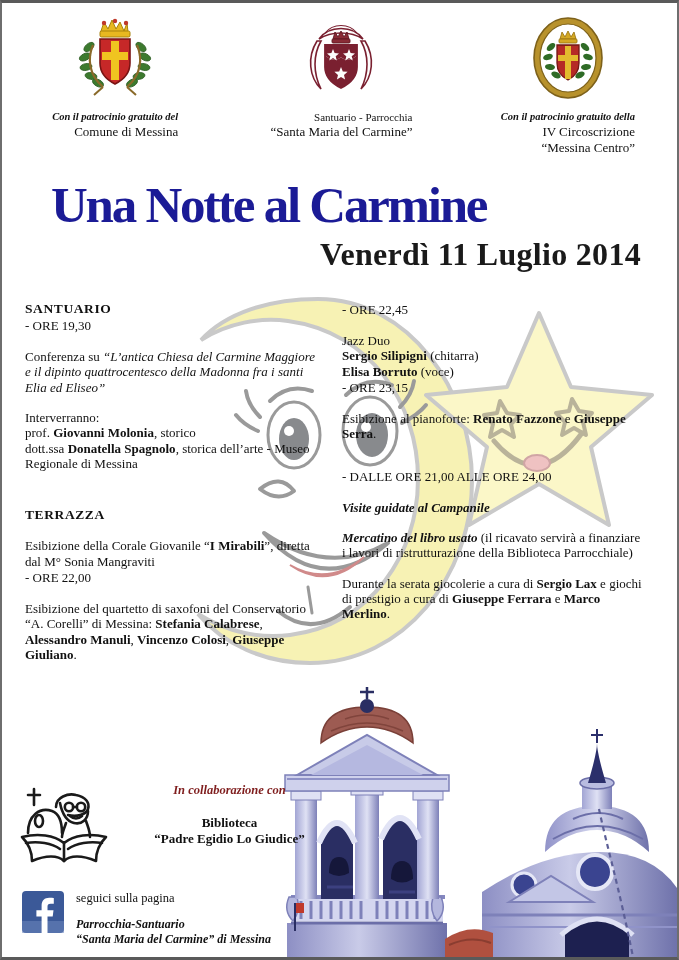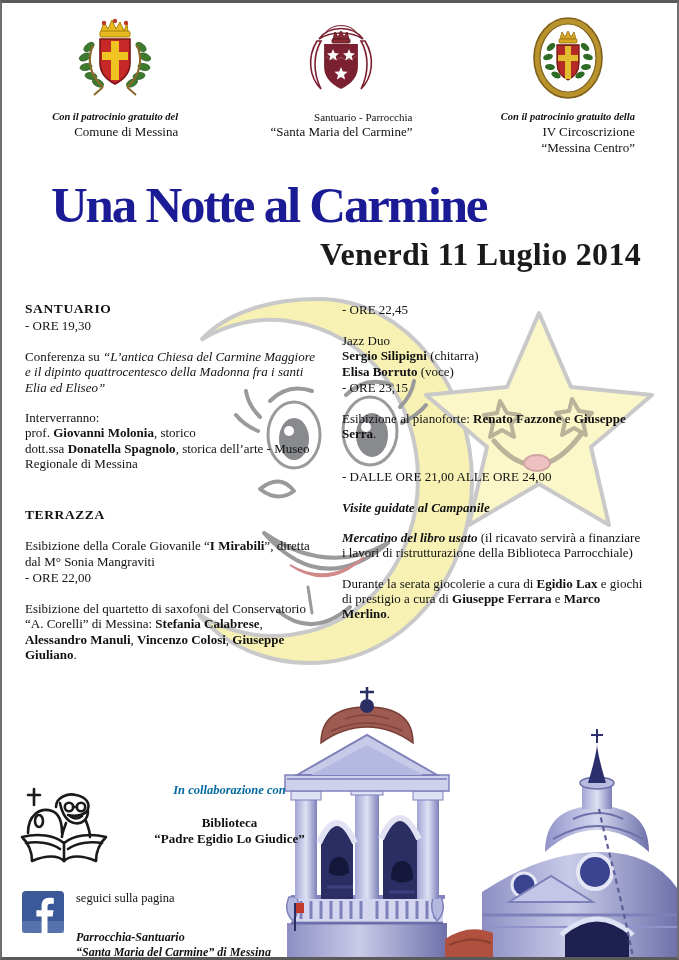--- a/index.html
+++ b/index.html
@@ -49,28 +49,28 @@
   .ore b{font-weight:normal;}
   .para{font-size:13px;color:#111;line-height:1.18;margin-top:15px;text-align:left;}
   .para i{font-style:italic;}
   .para b{font-weight:bold;}
   .para .bi{font-weight:bold;font-style:italic;}
   .gap-l{height:26px;}
   .gap-xl{height:36px;}
 
   
   .collab{position:absolute;left:120px;top:780px;width:215px;text-align:center;z-index:3;}
-  .collab .in-collab{font-style:italic;font-weight:bold;font-size:12.5px;color:#0369a1;}
+  .collab .in-collab{font-style:italic;font-weight:bold;font-size:12.5px;color:#7f1d1d;}
   .collab .bib{margin-top:17px;font-weight:bold;font-size:13px;line-height:1.25;color:#111;}
 
   .biblogo{position:absolute;left:14px;top:778px;z-index:3;}
   .fbrow{position:absolute;left:20px;top:888px;z-index:3;display:flex;align-items:flex-start;}
   .fbtext{margin-left:12px;}
   .fb-follow{font-size:12.5px;color:#111;}
-  .fb-name{margin-top:24px;font-style:italic;font-weight:bold;font-size:12px;line-height:1.25;color:#111;}
+  .fb-name{margin-top:11px;font-style:italic;font-weight:bold;font-size:12px;line-height:1.25;color:#111;}
 
   .photo{position:absolute;right:0;bottom:0;width:400px;height:270px;z-index:2;}
 </style>
 </head>
 <body>
 
 <div class="poster">
 
   <div class="decor">
     <svg width="679" height="960" viewBox="0 0 679 960" xmlns="http://www.w3.org/2000/svg">
@@ -256,21 +256,21 @@
       </div>
     <div class="col col-right">
         <div class="ore">- ORE <b>22,45</b></div>
         <div class="para">Jazz Duo<br><b>Sergio Silipigni</b> (chitarra)<br><b>Elisa Borruto</b> (voce)</div>
         <div class="ore">- ORE <b>23,15</b></div>
         <div class="para">Esibizione al pianoforte: <b>Renato Fazzone</b> e <b>Giuseppe Serra</b>.</div>
         <div class="gap-l"></div>
         <div class="ore">- DALLE ORE <b>21,00</b> ALLE ORE <b>24,00</b></div>
         <div class="para"><span class="bi">Visite guidate al Campanile</span></div>
         <div class="para"><span class="bi">Mercatino del libro usato</span> (il ricavato servirà a finanziare i lavori di ristrutturazione della Biblioteca Parrocchiale)</div>
-        <div class="para">Durante la serata giocolerie a cura di <b>Egidio Lax</b> e giochi di prestigio a cura di <b>Giuseppe Ferrara</b> e <b>Marco Merlino</b>.</div>
+        <div class="para">Durante la serata giocolerie a cura di <b>Sergio Lax</b> e giochi di prestigio a cura di <b>Giuseppe Ferrara</b> e <b>Marco Merlino</b>.</div>
       </div>
   </div>
 
   <div class="biblogo">
     <svg width="96" height="90" viewBox="0 0 96 90" xmlns="http://www.w3.org/2000/svg">
       <g fill="none" stroke="#1a1a1a" stroke-width="2.6" stroke-linejoin="round" stroke-linecap="round">
 
         <path d="M18 8 v16 M12 14 h12"></path>
 
         <path d="M12 52 C12 34 24 26 36 30 C44 33 46 42 46 52"></path>

